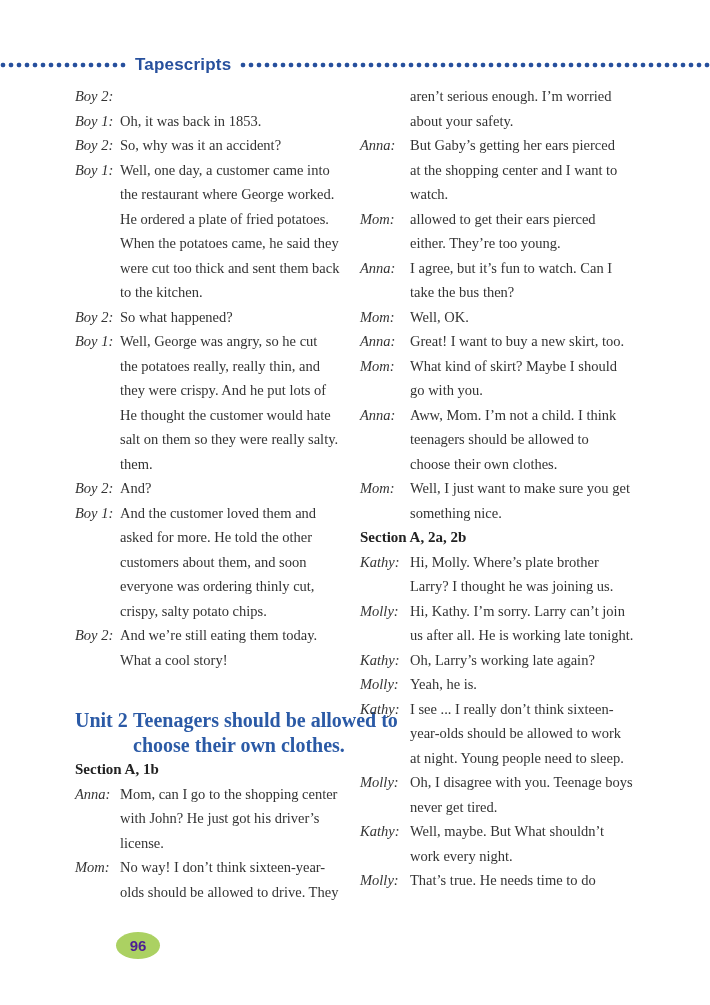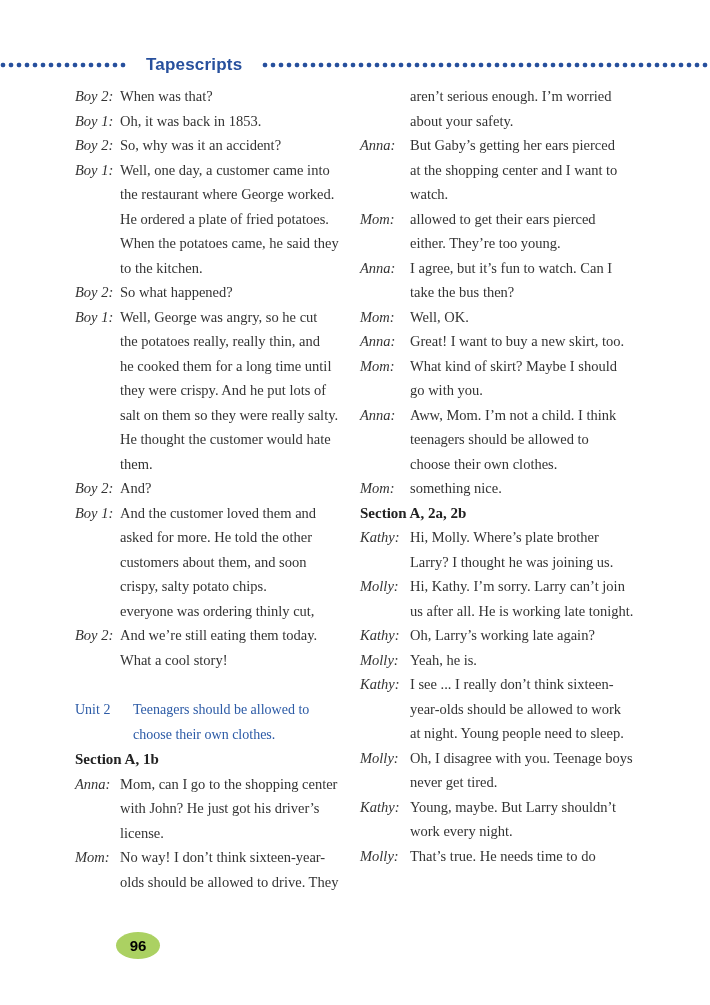--- a/index.html
+++ b/index.html
@@ -21,122 +21,119 @@
   }
   .dots{
     height:6px;
     background-image:radial-gradient(circle at 3px 3px, var(--accent) 2px, transparent 2.7px);
     background-size:8px 6px;background-repeat:repeat-x;
   }
   .dots-left{width:126px;flex:none;}
   .dots-right{flex:1;}
   .header-title{
     font-family:"Liberation Sans", sans-serif;font-weight:bold;
-    color:var(--accent);font-size:17px;margin:0 20px;letter-spacing:.2px;
+    color:var(--accent);font-size:17px;margin:0 9px;letter-spacing:.2px;
     white-space:nowrap;
   }
   
   .page-body{
     position:absolute;top:84px;left:75px;display:flex;
     font-size:14.5px;line-height:24.5px;
   }
   .col{display:block;}
   .col-left{width:285px;flex:none;}
   .col-right{width:300px;flex:none;}
   .row{display:flex;}
   .speaker{width:45px;flex:none;font-style:italic;white-space:nowrap;}
   .col-right .speaker{width:50px;}
   .lines{flex:1;min-width:0;}
   .line{white-space:nowrap;}
   
-  .row.unit{margin-top:26px;font-weight:normal;color:var(--unit-blue);font-size:14px;}
+  .row.unit{margin-top:36px;font-weight:bold;color:var(--unit-blue);font-size:20px;}
   .unit-label{width:58px;flex:none;white-space:nowrap;font-style:normal;}
   .unit-title .line{white-space:nowrap;}
   
   .section{font-weight:bold;color:#222;font-size:15px;white-space:nowrap;}
   
   .page-badge{
     position:absolute;left:116px;top:932px;width:44px;height:27px;
     background:var(--badge-green);border-radius:50%;
     display:flex;align-items:center;justify-content:center;
     font-family:"Liberation Sans", sans-serif;font-weight:bold;
-    color:#000000;font-size:15px;
+    color:#4c1d95;font-size:15px;
   }
 </style>
 </head>
 <body>
 
 <div class="header">
   <div class="dots dots-left"></div>
   <div class="header-title">Tapescripts</div>
   <div class="dots dots-right"></div>
 </div>
 
 <div class="page-body">
   <div class="col col-left" id="col-left">
       <div class="row">
         <div class="speaker">Boy 2:</div>
-        <div class="lines">
-          <div class="line">When was that?</div>
-        </div>
       </div>
       <div class="row">
         <div class="speaker">Boy 1:</div>
         <div class="lines">
           <div class="line">Oh, it was back in 1853.</div>
         </div>
       </div>
       <div class="row">
         <div class="speaker">Boy 2:</div>
         <div class="lines">
           <div class="line">So, why was it an accident?</div>
         </div>
       </div>
       <div class="row">
         <div class="speaker">Boy 1:</div>
         <div class="lines">
           <div class="line">Well, one day, a customer came into</div>
           <div class="line">the restaurant where George worked.</div>
           <div class="line">He ordered a plate of fried potatoes.</div>
           <div class="line">When the potatoes came, he said they</div>
+          <div class="line">were cut too thick and sent them back</div>
           <div class="line">to the kitchen.</div>
         </div>
       </div>
       <div class="row">
         <div class="speaker">Boy 2:</div>
         <div class="lines">
           <div class="line">So what happened?</div>
         </div>
       </div>
       <div class="row">
         <div class="speaker">Boy 1:</div>
         <div class="lines">
           <div class="line">Well, George was angry, so he cut</div>
           <div class="line">the potatoes really, really thin, and</div>
-          <div class="line">he cooked them for a long time until</div>
           <div class="line">they were crispy. And he put lots of</div>
+          <div class="line">He thought the customer would hate</div>
           <div class="line">salt on them so they were really salty.</div>
-          <div class="line">He thought the customer would hate</div>
           <div class="line">them.</div>
         </div>
       </div>
       <div class="row">
         <div class="speaker">Boy 2:</div>
         <div class="lines">
           <div class="line">And?</div>
         </div>
       </div>
       <div class="row">
         <div class="speaker">Boy 1:</div>
         <div class="lines">
           <div class="line">And the customer loved them and</div>
           <div class="line">asked for more. He told the other</div>
           <div class="line">customers about them, and soon</div>
+          <div class="line">everyone was ordering thinly cut,</div>
           <div class="line">crispy, salty potato chips.</div>
-          <div class="line">everyone was ordering thinly cut,</div>
         </div>
       </div>
       <div class="row">
         <div class="speaker">Boy 2:</div>
         <div class="lines">
           <div class="line">And we’re still eating them today.</div>
           <div class="line">What a cool story!</div>
         </div>
       </div>
       <div class="row unit">
@@ -216,20 +213,21 @@
         <div class="speaker">Anna:</div>
         <div class="lines">
           <div class="line">Aww, Mom. I’m not a child. I think</div>
           <div class="line">teenagers should be allowed to</div>
           <div class="line">choose their own clothes.</div>
         </div>
       </div>
       <div class="row">
         <div class="speaker">Mom:</div>
         <div class="lines">
+          <div class="line">Well, I just want to make sure you get</div>
           <div class="line">something nice.</div>
         </div>
       </div>
       <div class="section">Section A, 2a, 2b</div>
       <div class="row">
         <div class="speaker">Kathy:</div>
         <div class="lines">
           <div class="line">Hi, Molly. Where’s plate brother</div>
           <div class="line">Larry? I thought he was joining us.</div>
         </div>
@@ -264,21 +262,21 @@
       <div class="row">
         <div class="speaker">Molly:</div>
         <div class="lines">
           <div class="line">Oh, I disagree with you. Teenage boys</div>
           <div class="line">never get tired.</div>
         </div>
       </div>
       <div class="row">
         <div class="speaker">Kathy:</div>
         <div class="lines">
-          <div class="line">Young, maybe. But Larry shouldn’t</div>
+          <div class="line">Well, maybe. But What shouldn’t</div>
           <div class="line">work every night.</div>
         </div>
       </div>
       <div class="row">
         <div class="speaker">Molly:</div>
         <div class="lines">
           <div class="line">That’s true. He needs time to do</div>
         </div>
       </div>
     </div>

